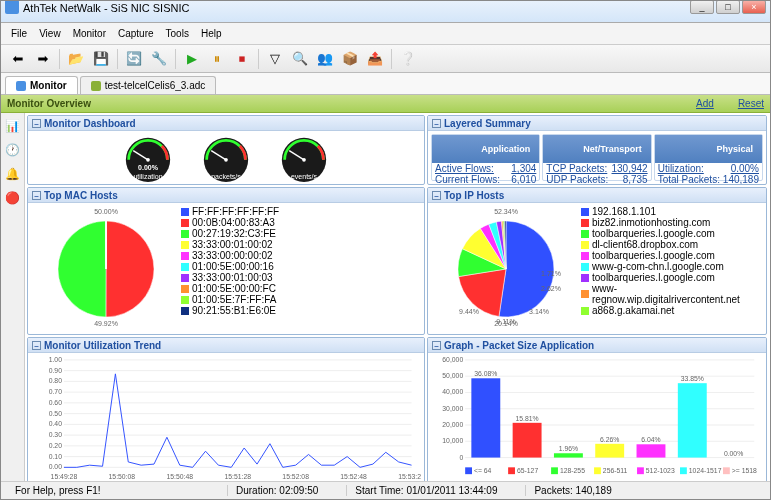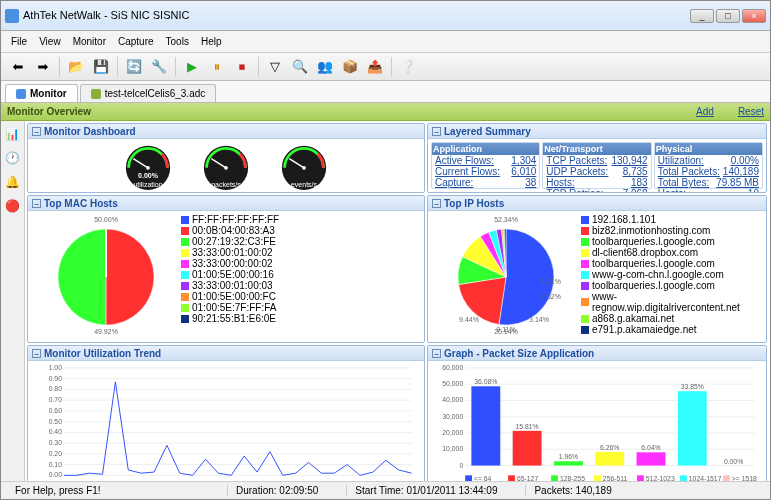--- a/index.html
+++ b/index.html
@@ -1,17 +1,17 @@
 <!DOCTYPE html>
 <html><head>
 <meta charset="utf-8">
 <style>
 *{box-sizing:border-box;margin:0;padding:0;font-family:Tahoma,Arial,sans-serif;font-size:10px}
 body{background:#ece9d8;width:771px;height:500px;overflow:hidden;position:relative;border:1px solid #888}
-.titlebar{height:30px;background:linear-gradient(#e8f1fc,#d4e6f9);display:flex;align-items:flex-start;padding:8px 4px;border-bottom:1px solid #aaa}
+.titlebar{height:22px;background:linear-gradient(#e8f1fc,#d4e6f9);display:flex;align-items:flex-end;padding:8px 4px;border-bottom:1px solid #aaa}
 .titlebar .app-icon{width:14px;height:14px;background:#4a90e2;border-radius:2px;margin-right:4px}
 .titlebar .title{flex:1;color:#000;font-size:11px}
 .titlebar .wbtn{width:24px;height:14px;margin-left:2px;background:linear-gradient(#f8d8d8,#e8a8a8);border:1px solid #999;border-radius:2px;display:flex;align-items:center;justify-content:center;font-size:9px}
 .titlebar .wbtn.min,.titlebar .wbtn.max{background:linear-gradient(#f0f0f0,#d0d0d0)}
 .titlebar .wbtn.close{background:linear-gradient(#f8b0a8,#e86050);color:#fff}
 .menubar{height:22px;background:#f4f4f4;display:flex;align-items:center;padding:8px 4px;border-bottom:1px solid #ccc}
 .menubar span{padding:2px 6px;cursor:default}
 .toolbar{height:28px;background:linear-gradient(#f8f8f8,#e8e8e8);display:flex;align-items:center;padding:0 6px;gap:3px;border-bottom:1px solid #bbb}
 .toolbar .tbtn{width:22px;height:22px;border:1px solid transparent;border-radius:3px;display:flex;align-items:center;justify-content:center;font-size:13px}
 .toolbar .sep{width:1px;height:20px;background:#ccc;margin:0 2px}
@@ -36,21 +36,21 @@
 .ip-panel{grid-column:2;grid-row:2}
 .trend-panel{grid-column:1;grid-row:3}
 .graph-panel{grid-column:2;grid-row:3}
 .gauges{display:flex;gap:4px;justify-content:center}
 .gauge{width:74px;height:48px;position:relative}
 .gauge svg{width:100%;height:100%}
 .gauge-label{position:absolute;bottom:2px;left:0;right:0;text-align:center;font-size:7px;color:#fff}
 .gauge-val{position:absolute;bottom:11px;left:0;right:0;text-align:center;font-size:7px;color:#fff;font-weight:bold}
 .layered-body{display:flex;gap:2px}
 .lay-col{flex:1;border:1px solid #c8d8ec;border-radius:2px;display:flex;flex-direction:column}
-.lay-col-hdr{background:linear-gradient(#7098d0,#5080c0);color:#fff;text-align:left;padding:1px;font-size:9px;font-weight:bold}
+.lay-col-hdr{background:linear-gradient(#7098d0,#5080c0);color:#fff;text-align:right;padding:9px;font-size:9px;font-weight:bold}
 .lay-row{display:flex;justify-content:space-between;padding:0 3px;line-height:11px}
 .lay-row a{color:#2050a0;text-decoration:underline}
 .lay-row .val{color:#2050a0;text-decoration:underline}
 .pie-body{display:flex;align-items:flex-start;height:100%}
 .pie-svg{width:150px;height:120px;flex-shrink:0}
 .legend{flex:1;overflow:hidden}
 .legend-item{display:flex;align-items:center;gap:3px;line-height:11px;font-size:8px}
 .legend-sw{width:8px;height:8px;flex-shrink:0}
 .axis-text{font-size:7px;fill:#666}
 .statusbar{position:absolute;bottom:0;left:0;right:0;height:18px;background:#f0f0f0;border-top:1px solid #ccc;display:flex;align-items:center;padding:0 6px;gap:20px}
@@ -348,24 +348,20 @@
               <span class="legend-sw" style="background:#a030ff"></span>
               <span>toolbarqueries.l.google.com</span>
             </div>
             <div class="legend-item">
               <span class="legend-sw" style="background:#ff9030"></span>
               <span>www-regnow.wip.digitalrivercontent.net</span>
             </div>
             <div class="legend-item">
               <span class="legend-sw" style="background:#90ff30"></span>
               <span>a868.g.akamai.net</span>
-            </div>
-            <div class="legend-item">
-              <span class="legend-sw" style="background:#103080"></span>
-              <span>e791.p.akamaiedge.net</span>
             </div>
           </div>
       </div>
     </div>
 
     <div class="panel trend-panel">
       <div class="panel-hdr">
           <span class="collapse">–</span>
           <span>Monitor Utilization Trend</span>
         </div>

